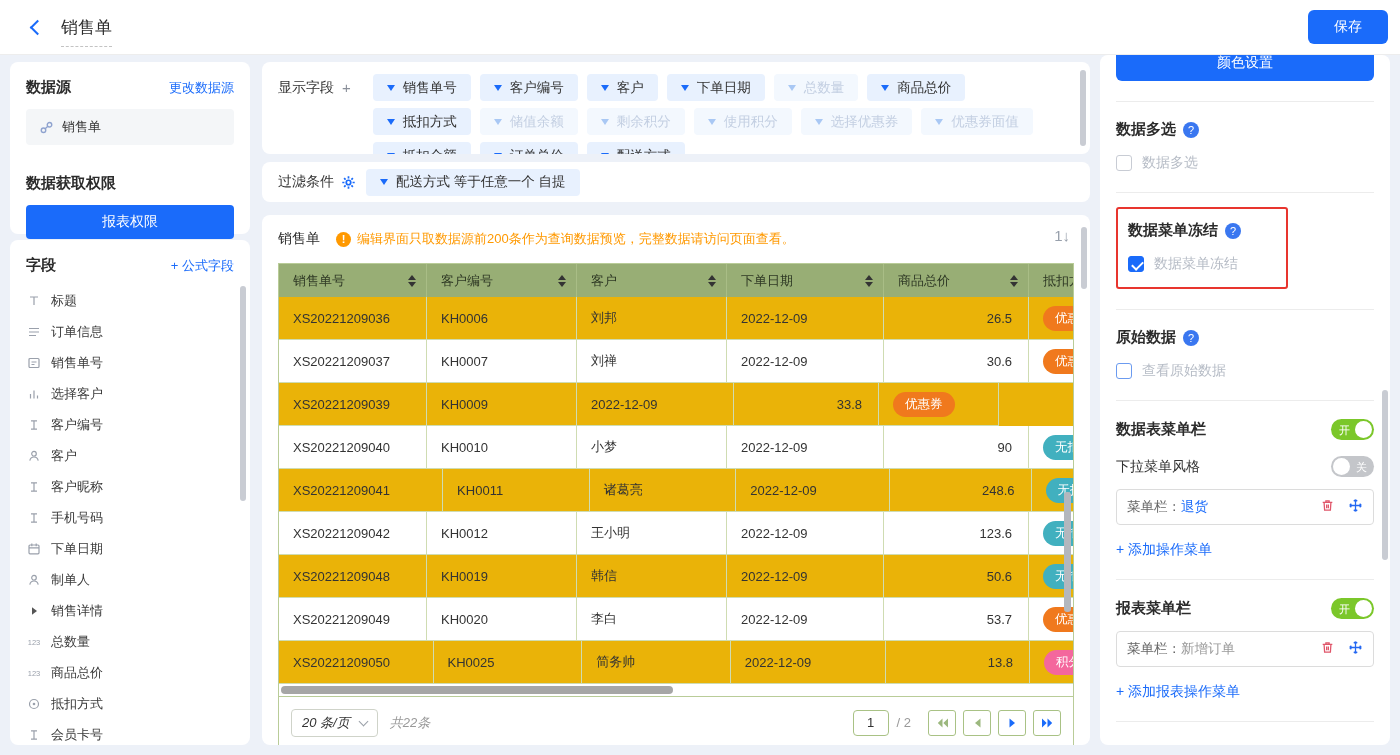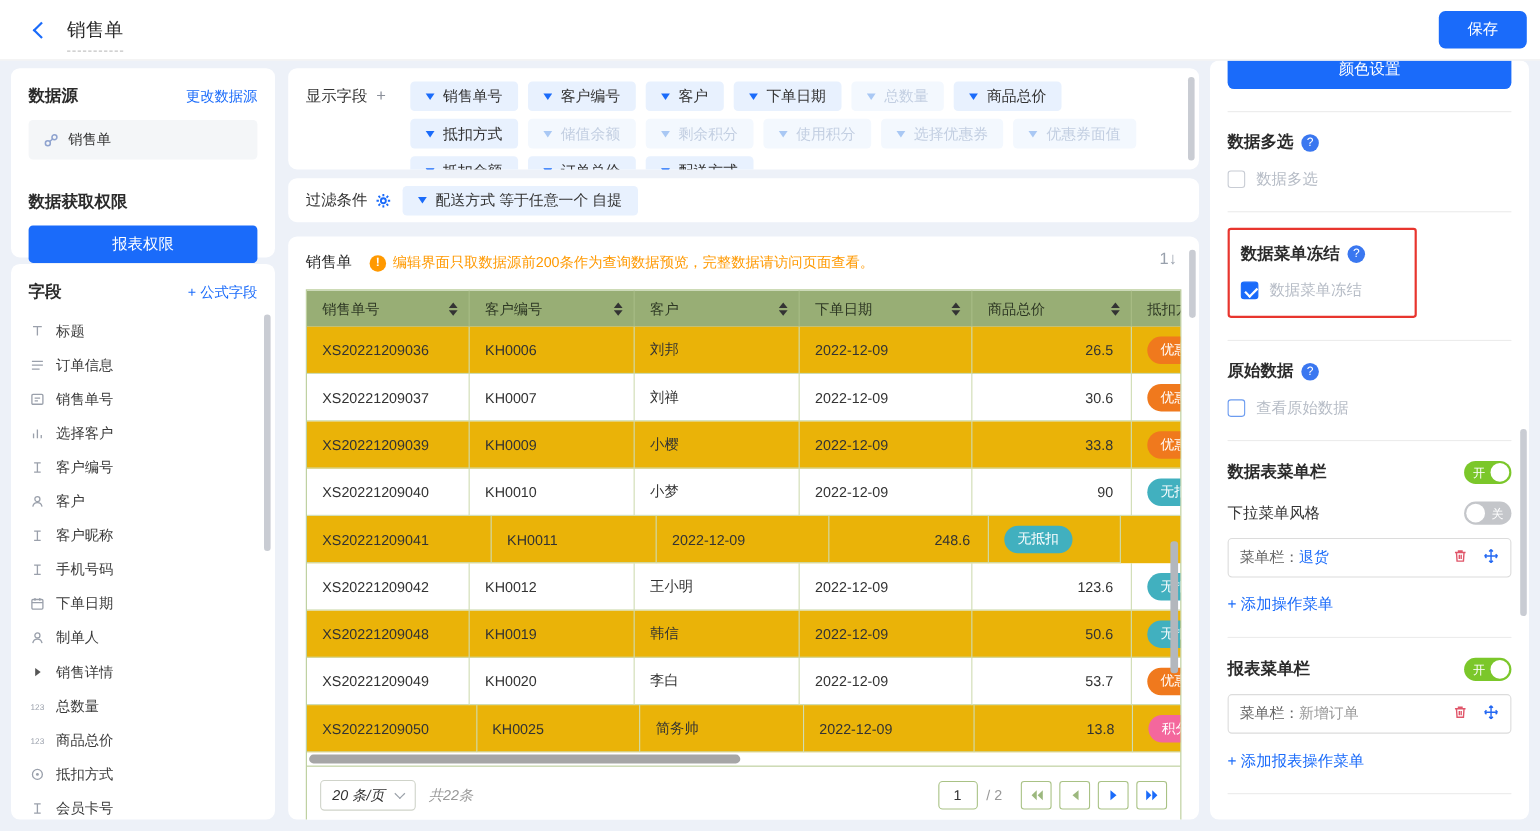--- a/index.html
+++ b/index.html
@@ -477,40 +477,40 @@
        <div class="td" style="width:150px">刘禅</div>
        <div class="td" style="width:157px">2022-12-09</div>
        <div class="td num" style="width:145px">30.6</div>
        <div class="td" style="width:120px">
          <span class="badge" style="background:#f0791d">优惠券</span>
               </div>
             </div>
             <div class="tr alt">
        <div class="td" style="width:148px">XS20221209039</div>
        <div class="td" style="width:150px">KH0009</div>
-       <div class="td" style="width:150px">小樱</div>
        <div class="td" style="width:157px">2022-12-09</div>
        <div class="td num" style="width:145px">33.8</div>
        <div class="td" style="width:120px">
          <span class="badge" style="background:#f0791d">优惠券</span>
               </div>
             </div>
             <div class="tr ">
        <div class="td" style="width:148px">XS20221209040</div>
        <div class="td" style="width:150px">KH0010</div>
        <div class="td" style="width:150px">小梦</div>
        <div class="td" style="width:157px">2022-12-09</div>
        <div class="td num" style="width:145px">90</div>
        <div class="td" style="width:120px">
          <span class="badge" style="background:#41b0bf">无抵扣</span>
               </div>
             </div>
             <div class="tr alt">
        <div class="td" style="width:168px">XS20221209041</div>
        <div class="td" style="width:150px">KH0011</div>
+       <div class="td" style="width:150px">诸葛亮</div>
        <div class="td" style="width:157px">2022-12-09</div>
        <div class="td num" style="width:145px">248.6</div>
        <div class="td" style="width:120px">
          <span class="badge" style="background:#41b0bf">无抵扣</span>
               </div>
             </div>
             <div class="tr ">
        <div class="td" style="width:148px">XS20221209042</div>
        <div class="td" style="width:150px">KH0012</div>
        <div class="td" style="width:150px">王小明</div>

